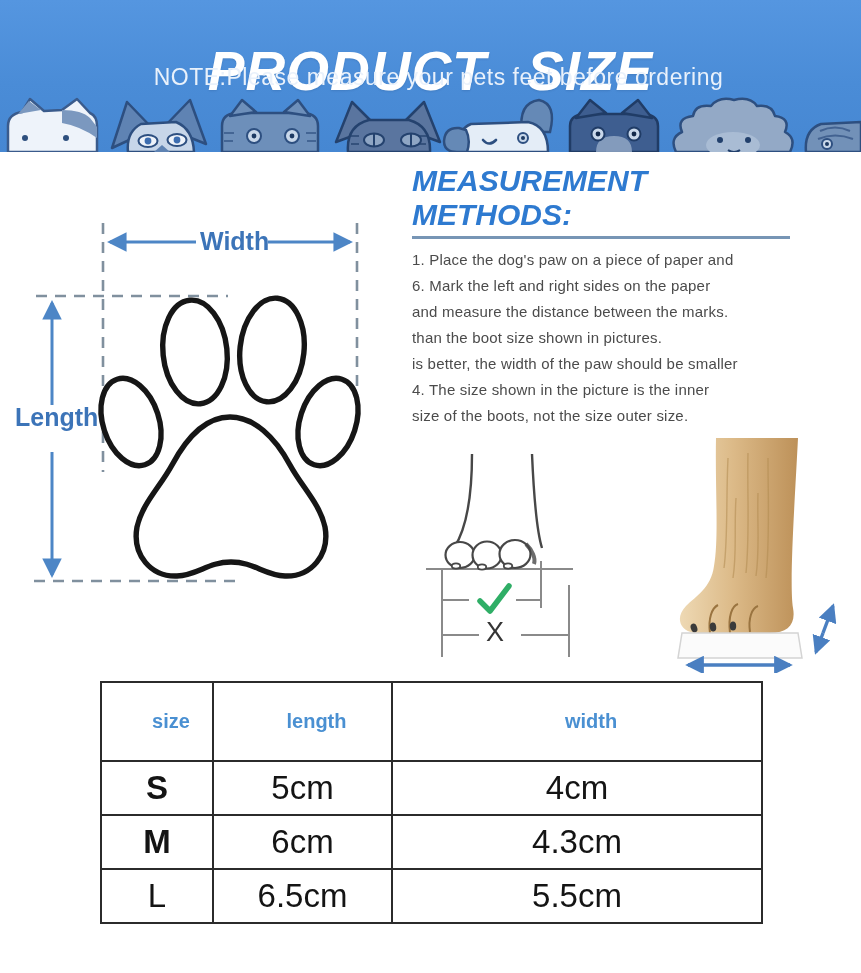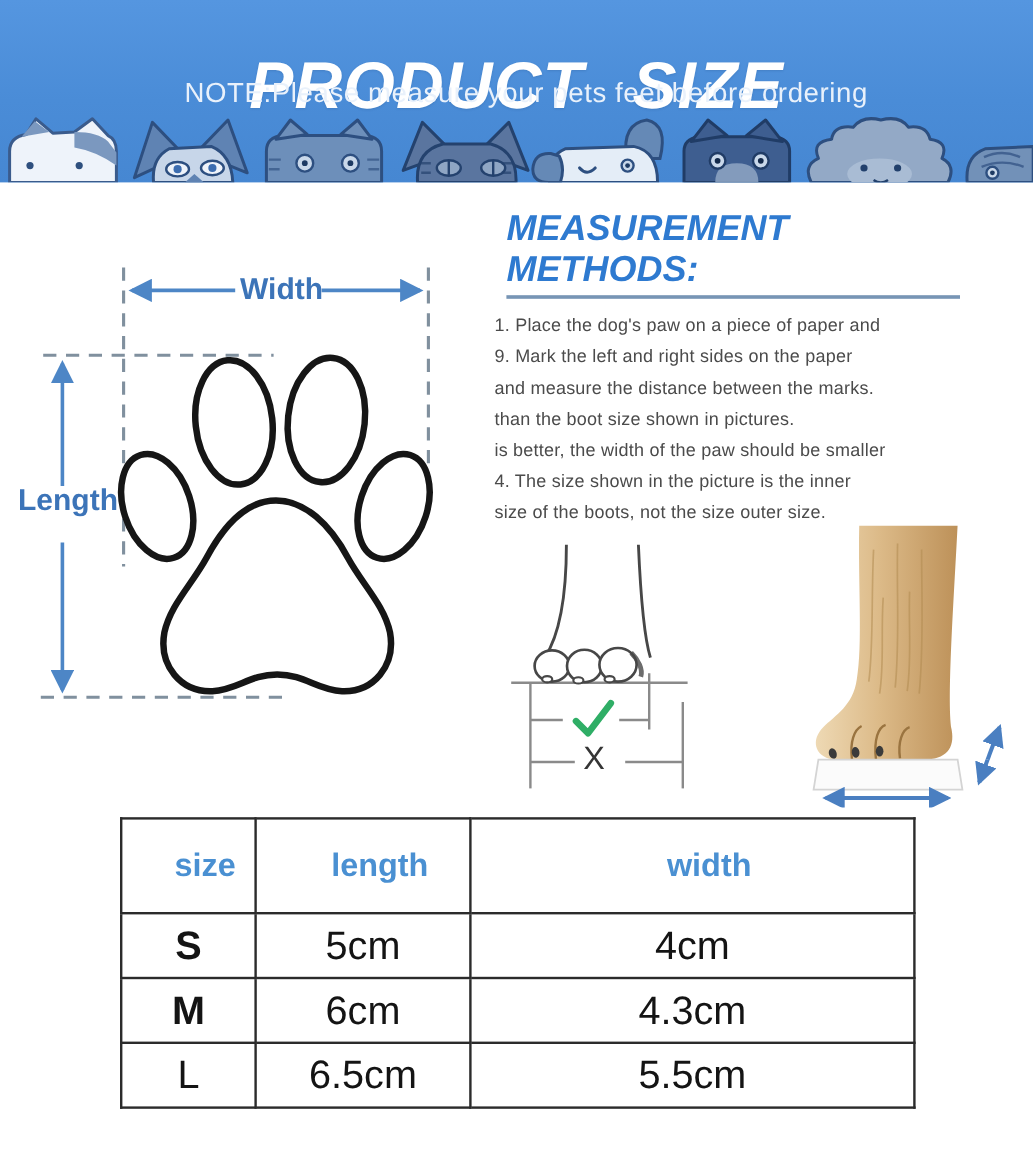--- a/index.html
+++ b/index.html
@@ -18,36 +18,36 @@
 
   
   .paw-diagram{position:absolute;left:0;top:190px;width:400px;height:430px;}
   .paw-diagram svg{position:absolute;left:0;top:0;}
   .diagram-label{position:absolute;color:#3c74b8;font-weight:bold;font-size:25px;}
   .width-label{left:200px;top:37px;}
   .length-label{left:15px;top:213px;}
 
   
   .methods{position:absolute;left:412px;top:164px;width:447px;}
-  .methods-title{margin:10px;padding:0 0 4px 0;font-size:30px;font-weight:bold;font-style:italic;
+  .methods-title{margin:0;padding:0 0 4px 0;font-size:30px;font-weight:bold;font-style:italic;
         color:#2e7ad0;letter-spacing:0;border-bottom:3px solid #7795b5;width:378px;}
   .methods-lines{margin-top:8px;}
   .methods-lines p{margin:0;font-size:15px;line-height:26px;color:#4b4b4b;letter-spacing:.2px;}
 
   
   .sketch{position:absolute;left:420px;top:452px;width:185px;height:218px;}
   .sketch svg{position:absolute;left:0;top:0;}
   .x-mark{position:absolute;left:66px;top:165px;font-size:27px;color:#353535;}
   .dog-photo{position:absolute;left:658px;top:438px;width:202px;height:235px;}
 
   
   .size-table{position:absolute;left:100px;top:681px;border-collapse:collapse;table-layout:fixed;
         width:661px;background:#fff;}
   .size-table th,.size-table td{border:2.5px solid #2b2b2b;text-align:center;padding:0;}
-  .size-table thead th{height:77px;font-size:27px;font-weight:bold;color:#4a90d2;padding-left:28px;}
+  .size-table thead th{height:77px;font-size:20px;font-weight:bold;color:#4a90d2;padding-left:28px;}
   .size-table tbody td{height:52px;font-size:33px;color:#141414;font-weight:normal;}
   .size-table tbody tr.bold-size td:first-child{font-weight:bold;}
 </style>
 </head>
 <body>
 
 <div class="page">
 
   <header class="hero">
     <h1 class="hero-title">PRODUCT SIZE</h1>
@@ -169,21 +169,21 @@
       </g>
     </svg>
     <div class="diagram-label width-label">Width</div>
     <div class="diagram-label length-label">Length</div>
   </section>
 
   <section class="methods">
     <h2 class="methods-title">MEASUREMENT METHODS:</h2>
     <div class="methods-lines">
       <p>1. Place the dog's paw on a piece of paper and</p>
-      <p>9. Mark the left and right sides on the paper</p>
+      <p>6. Mark the left and right sides on the paper</p>
       <p>and measure the distance between the marks.</p>
       <p>than the boot size shown in pictures.</p>
       <p>is better, the width of the paw should be smaller</p>
       <p>4. The size shown in the picture is the inner</p>
       <p>size of the boots, not the size outer size.</p>
     </div>
   </section>
 
   <section class="sketch">
     <svg width="185" height="218" viewBox="0 0 185 218">

